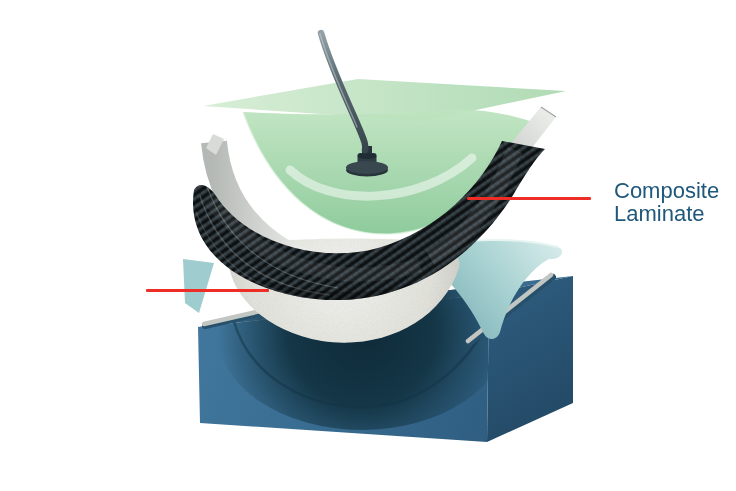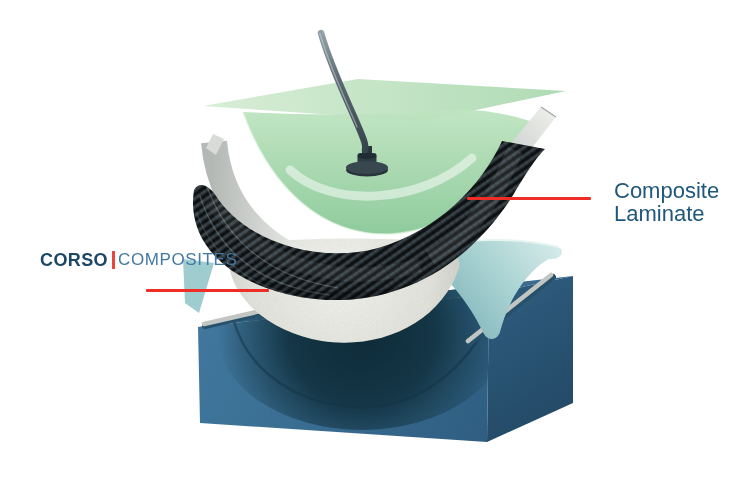--- a/index.html
+++ b/index.html
@@ -170,25 +170,20 @@
         <path d="M250,282 C320,307 400,302 460,272" fill="none" stroke="rgba(0,0,0,0.25)" stroke-width="12"></path>
       </g>
     </g>
 
     <g>
       <path d="M321,33 C331,68 349,104 359,128 C365,142 366,146 365,150" fill="none" stroke="url(#hoseGrad)" stroke-width="6.5" stroke-linecap="round"></path>
       <path d="M320,34 C330,68 347,103 357,127" fill="none" stroke="rgba(200,212,216,0.5)" stroke-width="1.5" stroke-linecap="round"></path>
     </g>
   </svg>
 
-  <div class="logo">
-    <span class="logo-primary">CORSO</span>
-    <span class="logo-bar"></span>
-    <span class="logo-secondary">COMPOSITES</span>
-  </div>
 
   <div class="callout callout-paint"></div>
 
   <div class="label label-laminate">
     <div>Composite</div>
     <div>Laminate</div>
   </div>
   <div class="callout callout-laminate"></div>
 
 </div>

